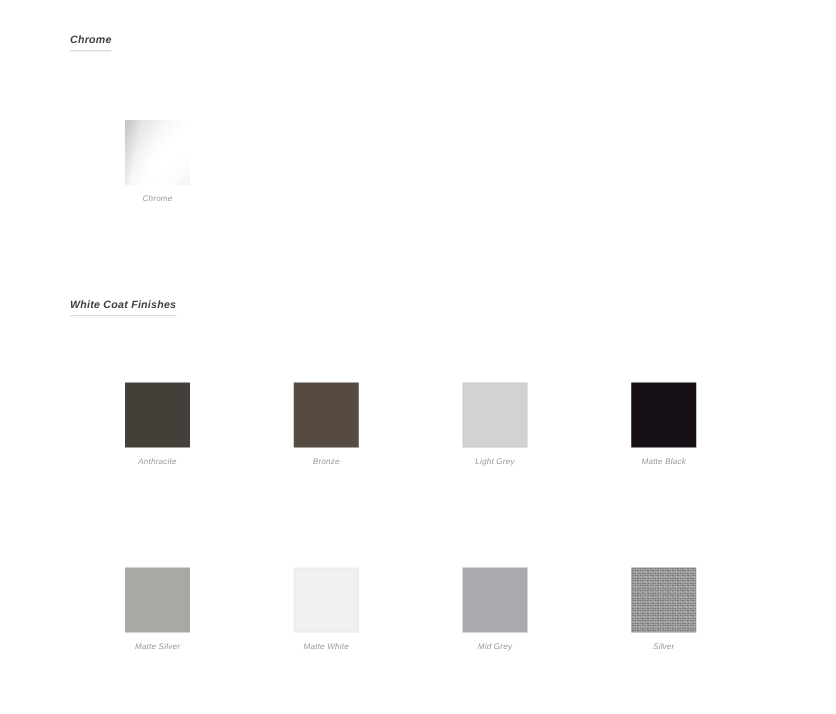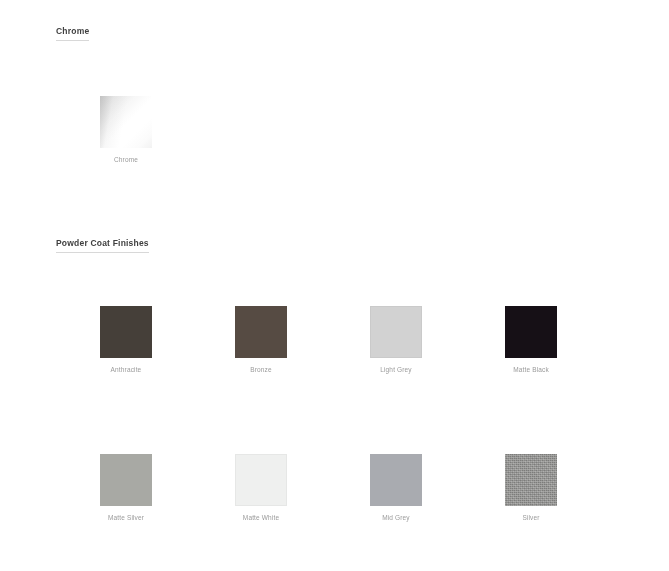--- a/index.html
+++ b/index.html
@@ -14,20 +14,21 @@
     position: relative;
     overflow: hidden;
     font-family: "Liberation Sans", sans-serif;
     -webkit-font-smoothing: antialiased;
   }
 
   .page {
     position: absolute;
     inset: 0;
     background: #ffffff;
+    font-style: italic;
   }
 
   
   .section-heading {
     position: absolute;
     font-size: 8.5px;
     font-weight: 600;
     color: #3f3f3f;
     letter-spacing: 0.2px;
     line-height: 11px;
@@ -138,21 +139,21 @@
     <div class="swatch-row row-one">
 
       <div class="swatch-item col-0">
         <span class="swatch-chip chip-chrome"></span>
         <span class="swatch-label">Chrome</span>
       </div>
 
     </div>
   </div>
 
-  <div class="section-heading heading-powder">Powder Coat Finishes</div>
+  <div class="section-heading heading-powder">White Coat Finishes</div>
 
   <div class="swatch-group group-powder">
 
     <div class="swatch-row row-one">
 
       <div class="swatch-item col-0">
         <span class="swatch-chip" style="background-color: rgb(69, 63, 57);"></span>
         <span class="swatch-label">Anthracite</span>
       </div>
 

